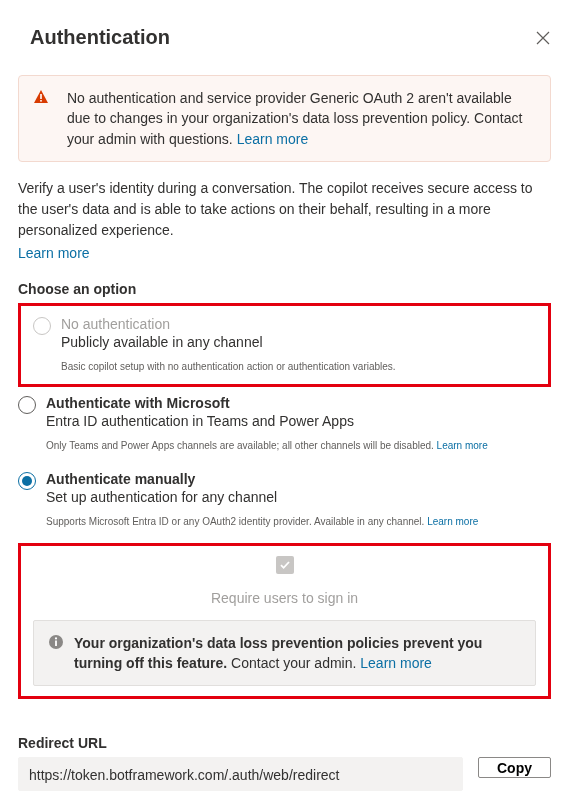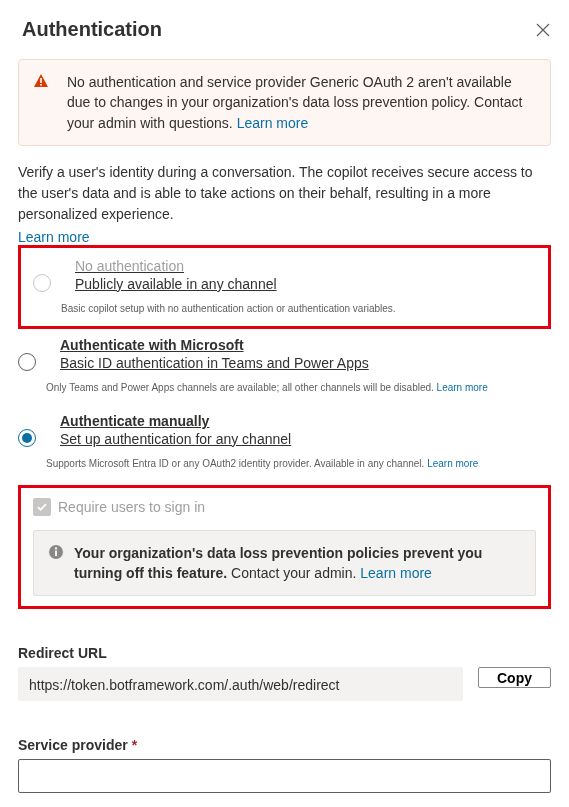--- a/index.html
+++ b/index.html
@@ -6,21 +6,21 @@
   body {
     margin: 0;
     font-family: "Segoe UI", -apple-system, sans-serif;
     font-size: 14px;
     color: #323130;
     background: #fff;
     width: 569px;
   }
   .panel { padding: 14px 18px 18px 18px; }
   .header { display: flex; align-items: center; justify-content: space-between; margin-bottom: 14px; }
-  .header h1 { font-size: 20px; font-weight: 600; margin: 4px; }
+  .header h1 { font-size: 20px; font-weight: 600; margin: 12px; }
   .close { width: 16px; height: 16px; cursor: pointer; display:flex; align-items:center; justify-content:center; color:#605e5c; }
 
   .alert-warn {
     display: flex; gap: 18px;
     background: #fdf6f3;
     border: 1px solid #f3d9cf;
     border-radius: 4px;
     padding: 12px 14px;
     margin-bottom: 16px;
     line-height: 1.45;
@@ -37,37 +37,37 @@
   }
   .alert-info .ico { flex:0 0 auto; margin-top:1px; }
 
   .intro { line-height: 1.5; margin-bottom: 4px; }
   a.link { color: #0b6fa4; text-decoration: none; }
 
   .section-label { font-weight:600; margin-top:20px; margin-bottom:6px; }
 
   .red-frame { border: 3px solid #e3000f; padding: 10px 12px; }
   .option { padding: 8px 0 10px 0; }
-  .opt-head { display:flex; align-items:flex-end; gap:24px;text-decoration:underline; }
+  .opt-head { display:flex; align-items:flex-start; gap:10px; }
   .radio {
     width:18px; height:18px; border-radius:50%; border:1px solid #605e5c;
     flex:0 0 auto; margin-top:1px; position:relative; background:#fff;
   }
   .radio.disabled { border-color:#c8c6c4; }
   .radio.checked { border-color:#0b6fa4; }
   .radio.checked::after {
     content:""; position:absolute; inset:3px; border-radius:50%; background:#0b6fa4;
   }
   .opt-texts { flex:1 1 auto; }
   .opt-title { font-weight:600; }
   .opt-title.disabled { color:#a19f9d; font-weight:400; }
   .opt-sub { color:#323130; margin-top:2px; }
   .opt-note { color:#605e5c; font-size:10px; margin-top:10px; margin-left:28px; line-height:1.4; }
 
-  .chk-row { display:flex; align-items:center; gap:7px; margin-bottom:14px; }
+  .chk-row { display:flex; align-items:center; gap:16px; margin-bottom:14px;flex-direction:column; }
   .chk {
     width:18px; height:18px; background:#c8c6c4; border-radius:2px;
     display:flex; align-items:center; justify-content:center; color:#fff;
     flex:0 0 auto;
   }
   .chk-label { color:#a19f9d; }
 
   .field-label { font-weight:700; margin-top:36px; margin-bottom:6px; }
   .req { color:#a4262c; }
   .row { display:flex; gap:15px; }
@@ -111,20 +111,21 @@
         </svg>
     </span>
     <div>
       <span>No authentication and service provider Generic OAuth 2 aren't available due to changes in your organization's data loss prevention policy. Contact your admin with questions. </span><a href="#" class="link">Learn more</a>
     </div>
   </div>
 
   <div class="intro">Verify a user's identity during a conversation. The copilot receives secure access to the user's data and is able to take actions on their behalf, resulting in a more personalized experience.</div>
   <a href="#" class="link">Learn more</a>
 
+  <div class="section-label">Choose an option</div>
 
   
   <div class="red-frame">
     <div class="option" style="padding:0;">
       <div class="opt-head">
         <div class="radio disabled"></div>
         <div class="opt-texts">
           <div class="opt-title disabled">No authentication</div>
           <div class="opt-sub">Publicly available in any channel</div>
         </div>
@@ -132,21 +133,21 @@
       <div class="opt-note">Basic copilot setup with no authentication action or authentication variables.</div>
     </div>
   </div>
 
   
   <div class="option">
     <div class="opt-head">
       <div class="radio"></div>
       <div class="opt-texts">
         <div class="opt-title">Authenticate with Microsoft</div>
-        <div class="opt-sub">Basic ID authentication in Teams and Power Apps</div>
+        <div class="opt-sub">Entra ID authentication in Teams and Power Apps</div>
       </div>
     </div>
     <div class="opt-note">
       <span>Only Teams and Power Apps channels are available; all other channels will be disabled. </span><a href="#" class="link">Learn more</a>
     </div>
   </div>
 
   
   <div class="option">
     <div class="opt-head">

